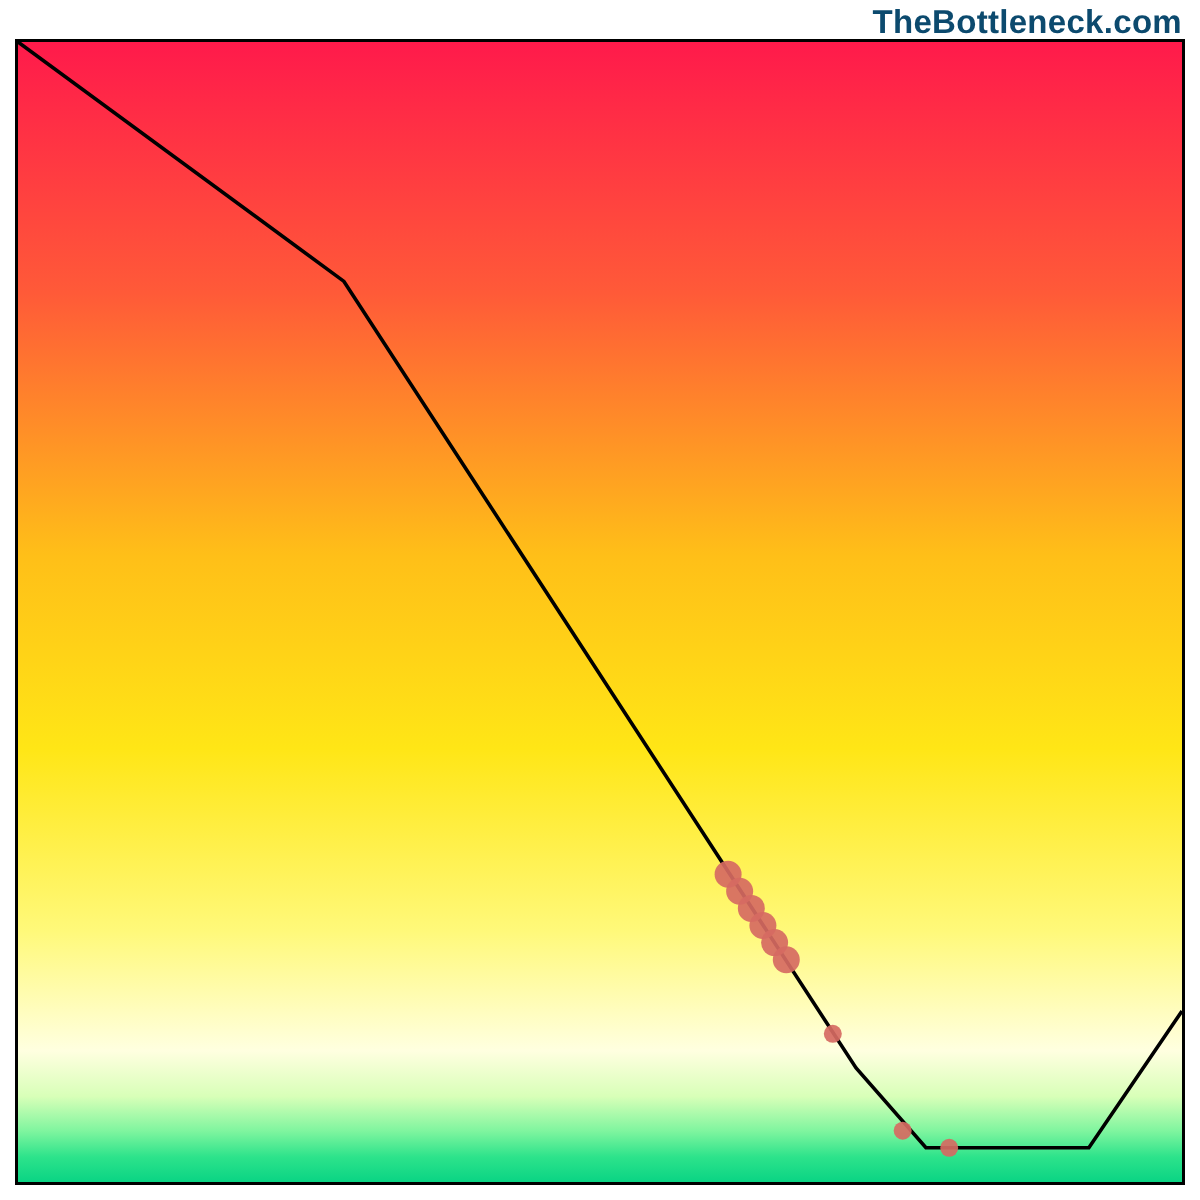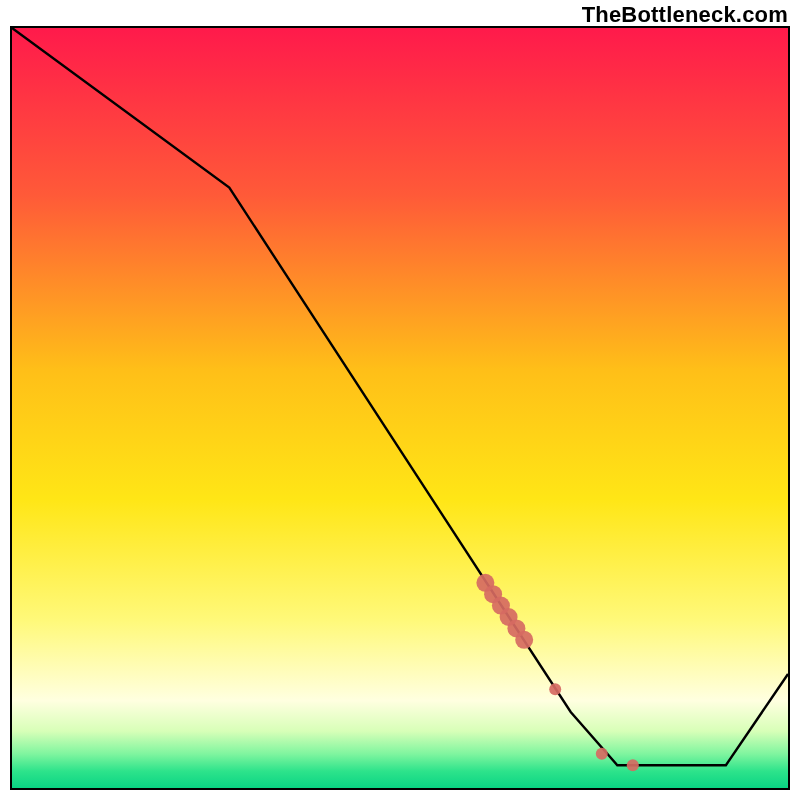--- a/index.html
+++ b/index.html
@@ -20,21 +20,21 @@
     border: 2px solid #000;
     box-sizing: border-box;
     overflow: hidden;
   }
   .watermark {
     position: absolute;
     top: 2px;
     right: 12px;
     font-size: 22px;
     font-weight: 600;
-    color: #000000;
+    color: #0c4a6e;
     letter-spacing: 0.2px;
   }
   svg {
     display: block;
   }
 </style>
 </head>
 <body>
 
 <div class="watermark">TheBottleneck.com</div>

